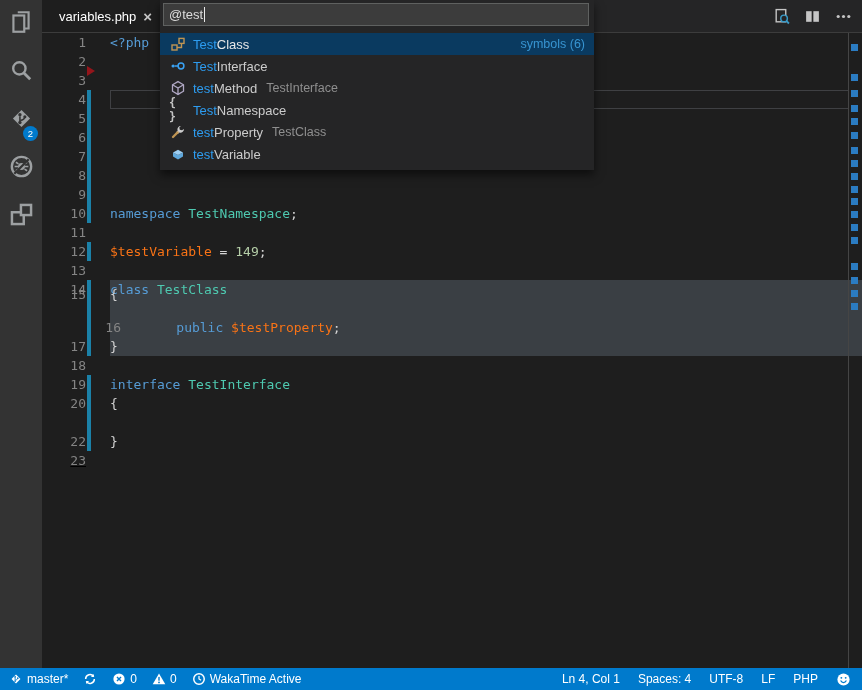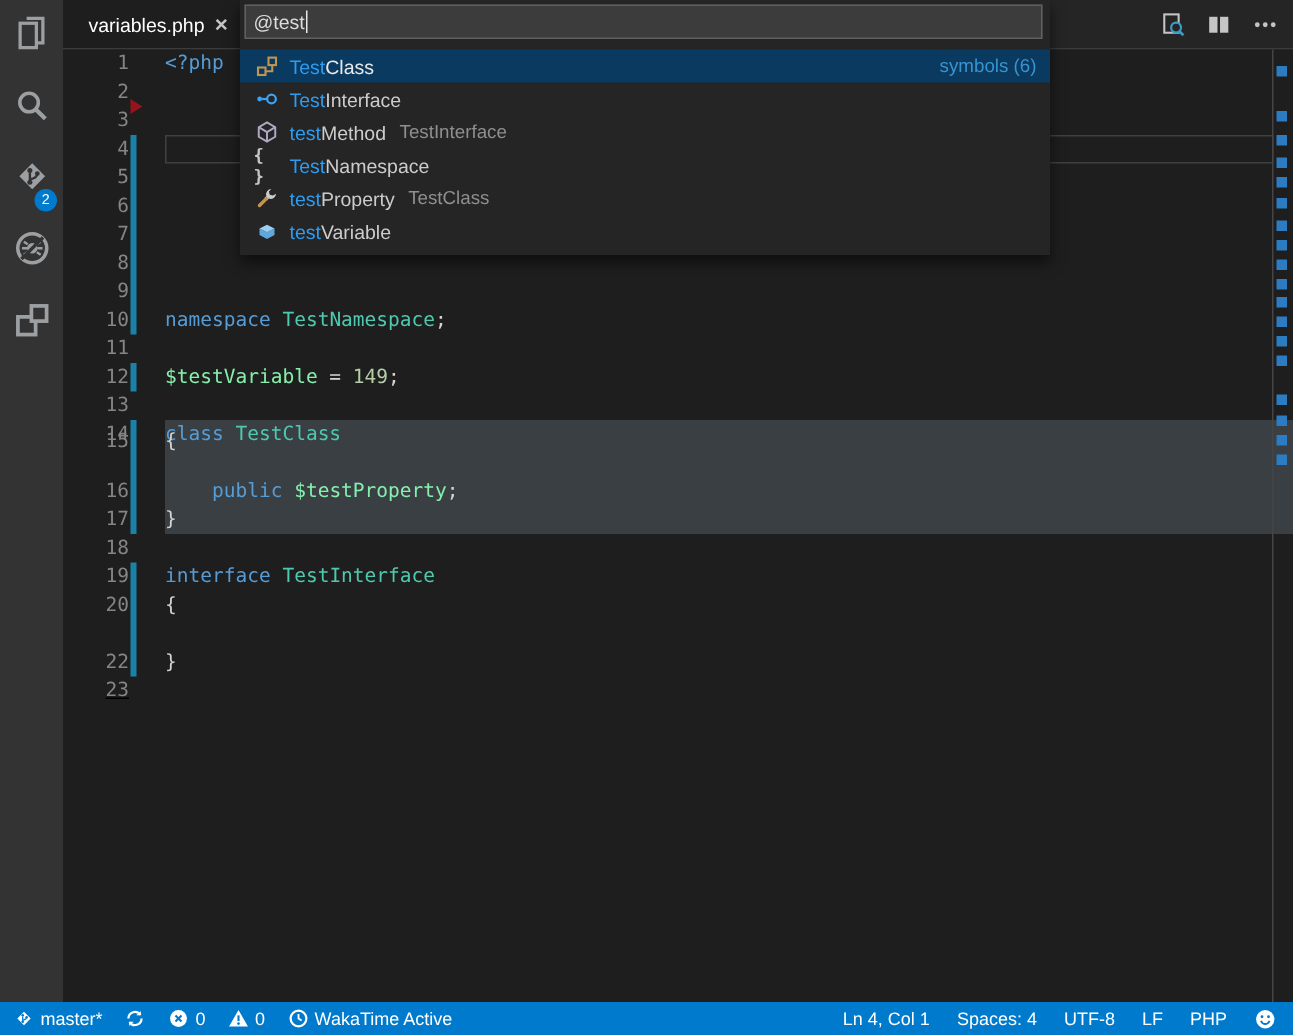--- a/index.html
+++ b/index.html
@@ -25,30 +25,30 @@
   
   .editor { position:absolute; left:42px; top:33px; width:820px; height:635px; background:#1e1e1e; }
   .range-highlight { position:absolute; left:68px; right:0; background:#3a3f44; }
   .current-line-box { position:absolute; left:68px; right:13px; height:19px; border:1px solid #3f4043; }
   .rows { position:absolute; inset:0; }
   .row { position:absolute; left:0; right:0; height:19px; display:flex; }
   .lnum { width:44px; text-align:right; color:#858585; font-family:"DejaVu Sans Mono", monospace;
           font-size:13px; line-height:19px; }
   .ltext { margin-left:24px; font-family:"DejaVu Sans Mono", monospace; font-size:13px; line-height:19px;
            white-space:pre; color:#d4d4d4; }
-  .tk-keyword { color:#569cd6; } .tk-type { color:#4ec9b0; } .tk-variable { color:#86efac; }
+  .tk-keyword { color:#569cd6; } .tk-type { color:#4ec9b0; } .tk-variable { color:#f97316; }
   .tk-number { color:#b5cea8; } .tk-plain { color:#d4d4d4; }
   .gut-mod { position:absolute; left:45px; width:4px; background:#1b81a8; }
   .gut-del { position:absolute; left:45px; width:0; height:0;
              border-top:5px solid transparent; border-bottom:5px solid transparent; border-left:8px solid #94151b; }
   .ruler-line { position:absolute; right:13px; top:0; bottom:0; width:1px; background:#454545; }
   .ruler-mark { position:absolute; right:4px; width:7px; height:7px; background:#2b7cc2; }
 
   
-  .quickpick { position:absolute; left:160px; top:0; width:540px; background:#252526; z-index:20;
+  .quickpick { position:absolute; left:160px; top:0; width:434px; background:#252526; z-index:20;
                box-shadow:0 5px 9px rgba(0,0,0,.55); padding-bottom:5px; }
   .qp-inputrow { padding:3px 5px 0 3px; }
   .qp-input { height:23px; background:#3c3c3c; border:1px solid #5f6160; display:flex; align-items:center;
               padding-left:5px; cursor:text; }
   .qp-query { color:#dcdcdc; font-size:13px; }
   .qp-caret { width:1px; height:15px; background:#e8e8e8; margin-left:1px; }
   .qp-list { margin-top:7px; }
   .qp-item { height:22px; display:flex; align-items:center; padding:0 9px; cursor:pointer; }
   .qp-item.selected { background:#0a3a60; }
   .qp-icn { width:17px; height:16px; display:flex; align-items:center; justify-content:center; margin-right:7px;
@@ -197,21 +197,21 @@
           <span class="ltext"></span>
         </div>
         <div class="row" style="top: 247px;">
           <span class="lnum">14</span>
           <span class="ltext"><span class="tk-keyword">class</span><span class="tk-plain"> </span><span class="tk-type">TestClass</span></span>
         </div>
         <div class="row" style="top: 252px;">
           <span class="lnum">15</span>
           <span class="ltext"><span class="tk-plain">{</span></span>
         </div>
-        <div class="row" style="top: 285px;">
+        <div class="row" style="top: 285px; margin-left: 35px;">
           <span class="lnum">16</span>
           <span class="ltext"><span class="tk-plain">    </span><span class="tk-keyword">public</span><span class="tk-plain"> </span><span class="tk-variable">$testProperty</span><span class="tk-plain">;</span></span>
         </div>
         <div class="row" style="top: 304px;">
           <span class="lnum">17</span>
           <span class="ltext"><span class="tk-plain">}</span></span>
         </div>
         <div class="row" style="top: 323px;">
           <span class="lnum">18</span>
           <span class="ltext"></span>

